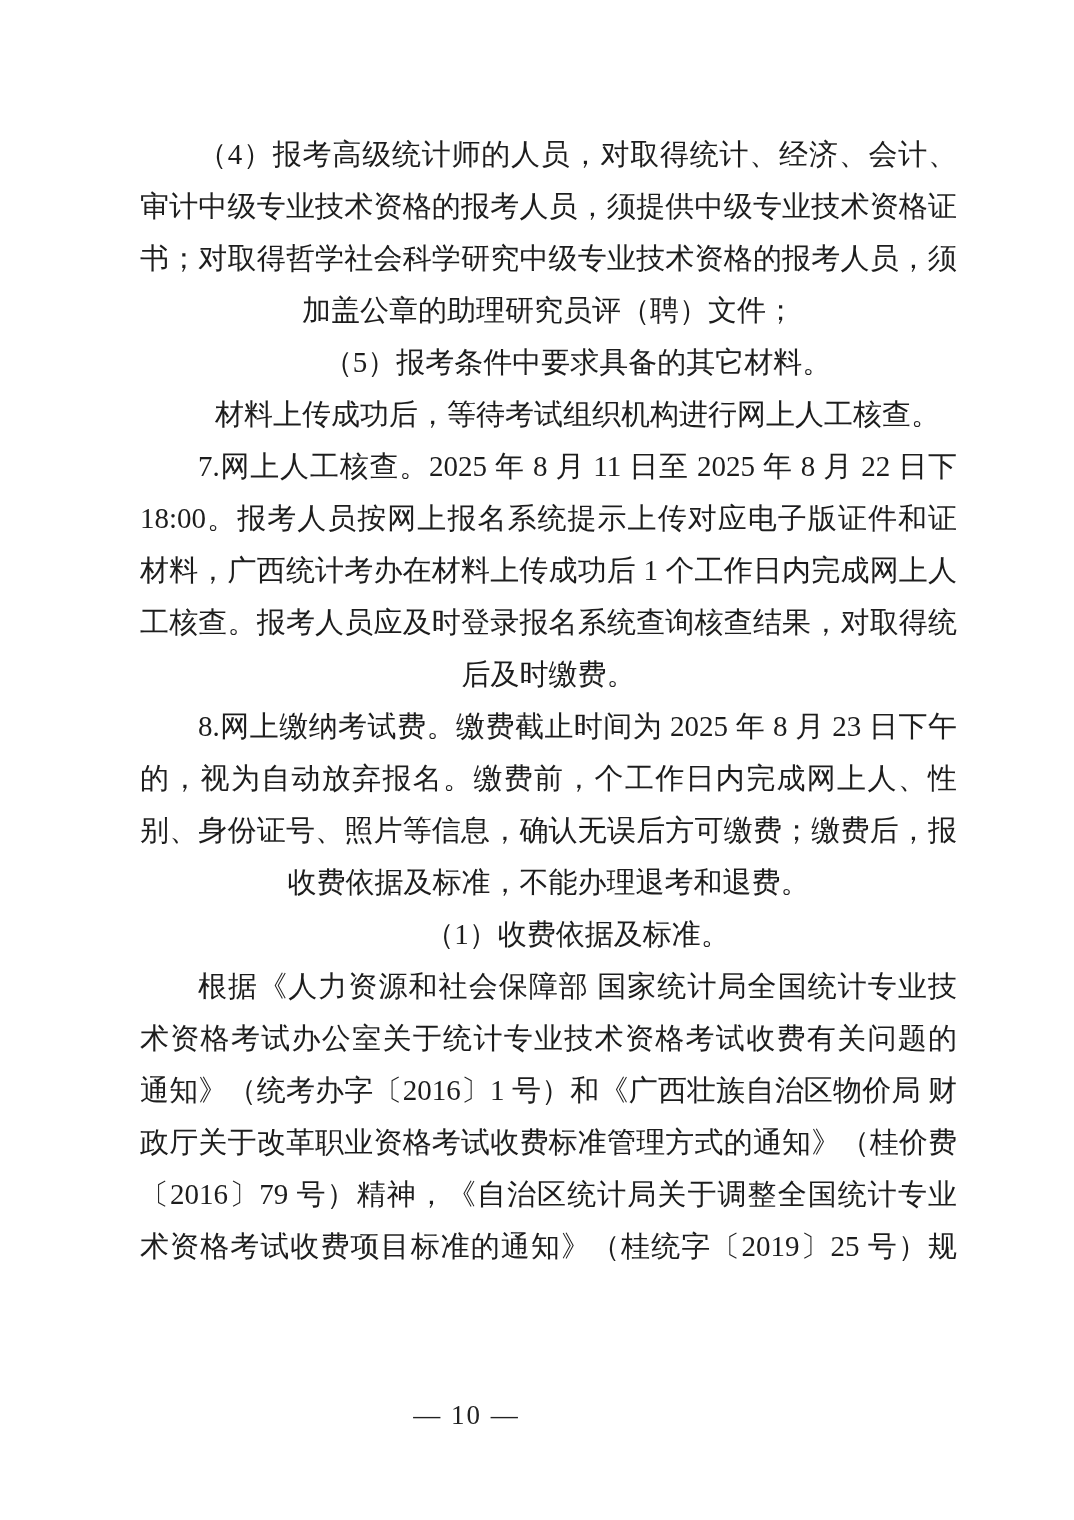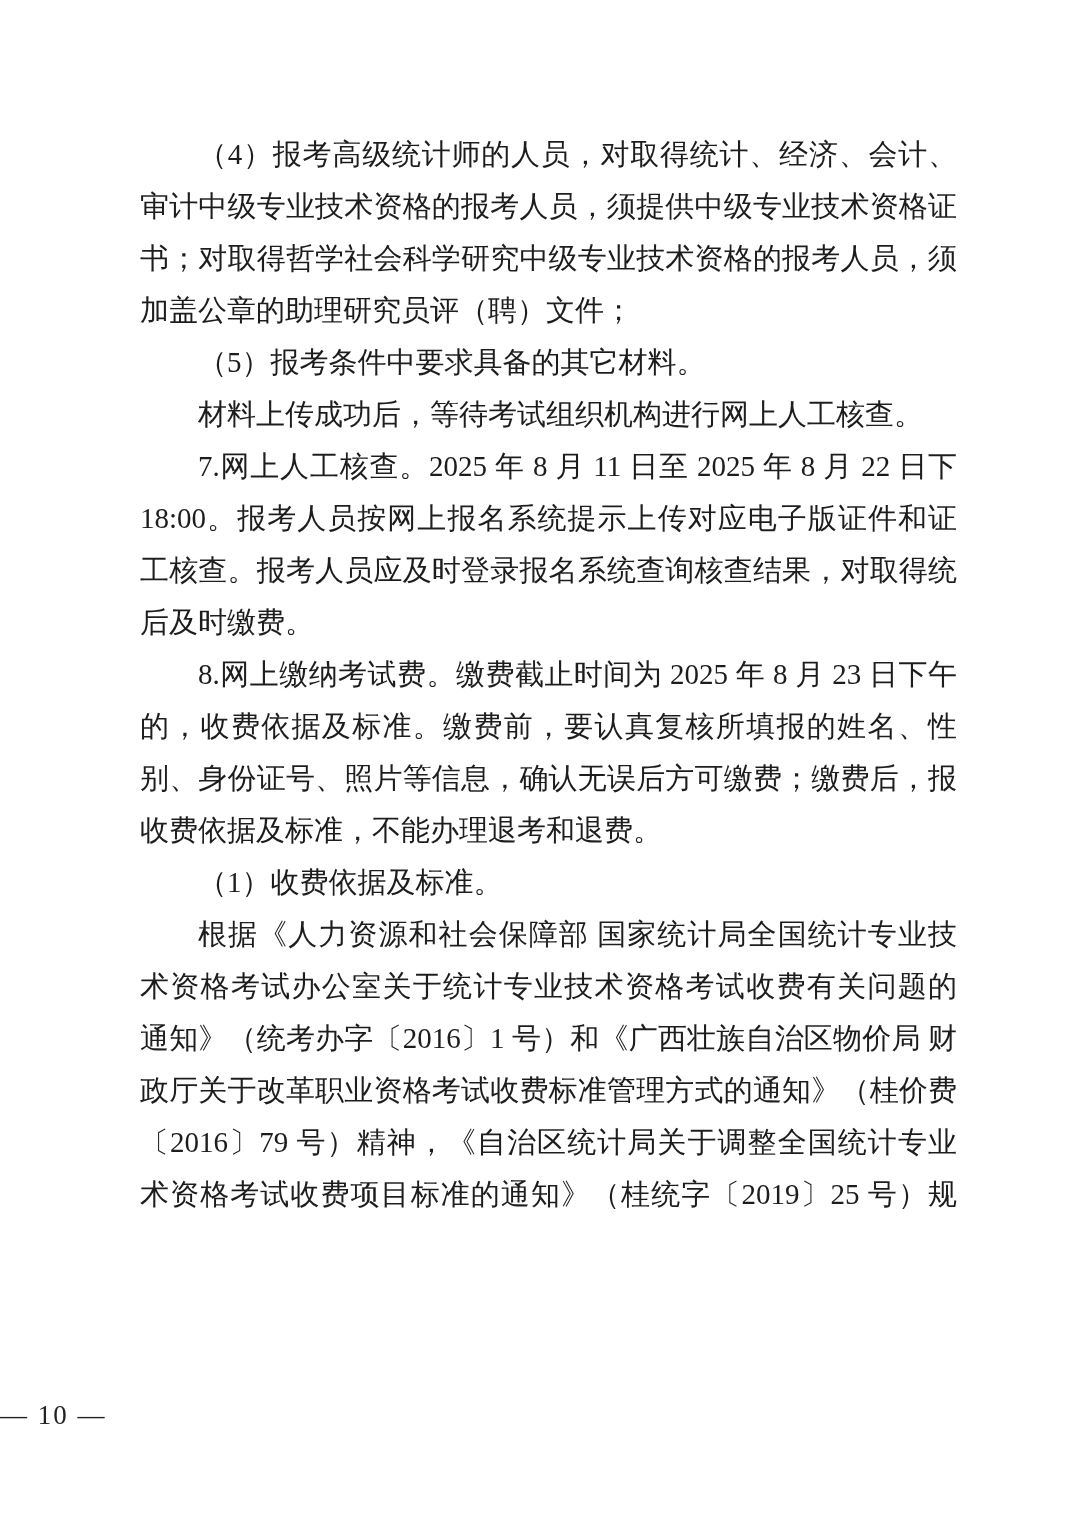--- a/index.html
+++ b/index.html
@@ -16,64 +16,65 @@
     left: 140px;
     top: 128px;
     width: 817px;
   }
   .line {
     font-size: 29px;
     line-height: 52px;
     height: 52px;
     overflow: hidden;
     color: #1d1d1d;
-    text-align: left;
+    text-align: center;
     white-space: normal;
   }
   
   .line.fill {
     text-align: justify;
     text-align-last: justify;
   }
   
   .line.indent {
     padding-left: 58px;
   }
   .footer {
     position: absolute;
     left: 0;
     top: 1398px;
     width: 100%;
     box-sizing: border-box;
     padding-right: 141px;
-    text-align: left;
+    text-align: center;
     font-size: 27px;
     line-height: 34px;
     color: #222222;
     letter-spacing: 2px;
   }
 </style>
 </head>
 <body>
 
 <div class="page" style="background: rgb(255, 255, 255); color: rgb(29, 29, 29); text-decoration: underline;">
   <div class="doc">
 
   <div class="line indent fill">（4）报考高级统计师的人员，对取得统计、经济、会计、</div>
       <div class="line fill">审计中级专业技术资格的报考人员，须提供中级专业技术资格证</div>
       <div class="line fill">书；对取得哲学社会科学研究中级专业技术资格的报考人员，须</div>
       <div class="line">加盖公章的助理研究员评（聘）文件；</div>
       <div class="line indent">（5）报考条件中要求具备的其它材料。</div>
       <div class="line indent">材料上传成功后，等待考试组织机构进行网上人工核查。</div>
       <div class="line indent fill">7.网上人工核查。2025 年 8 月 11 日至 2025 年 8 月 22 日下午</div>
       <div class="line fill">18:00。报考人员按网上报名系统提示上传对应电子版证件和证明</div>
+      <div class="line fill">材料，广西统计考办在材料上传成功后 1 个工作日内完成网上人</div>
       <div class="line fill">工核查。报考人员应及时登录报名系统查询核查结果，对取得统计</div>
       <div class="line">后及时缴费。</div>
       <div class="line indent fill">8.网上缴纳考试费。缴费截止时间为 2025 年 8 月 23 日下午</div>
-      <div class="line fill">的，收费依据及标准。缴费前，要认真复核所填报的姓名、性</div>
+      <div class="line fill">的，视为自动放弃报名。缴费前，个工作日内完成网上人、性</div>
       <div class="line fill">别、身份证号、照片等信息，确认无误后方可缴费；缴费后，报</div>
       <div class="line">收费依据及标准，不能办理退考和退费。</div>
       <div class="line indent">（1）收费依据及标准。</div>
       <div class="line indent fill">根据《人力资源和社会保障部 国家统计局全国统计专业技</div>
       <div class="line fill">术资格考试办公室关于统计专业技术资格考试收费有关问题的</div>
       <div class="line fill">通知》（统考办字〔2016〕1 号）和《广西壮族自治区物价局 财</div>
       <div class="line fill">政厅关于改革职业资格考试收费标准管理方式的通知》（桂价费</div>
       <div class="line fill">〔2016〕79 号）精神，《自治区统计局关于调整全国统计专业技</div>
       <div class="line fill">术资格考试收费项目标准的通知》（桂统字〔2019〕25 号）规定：</div>
     </div>

